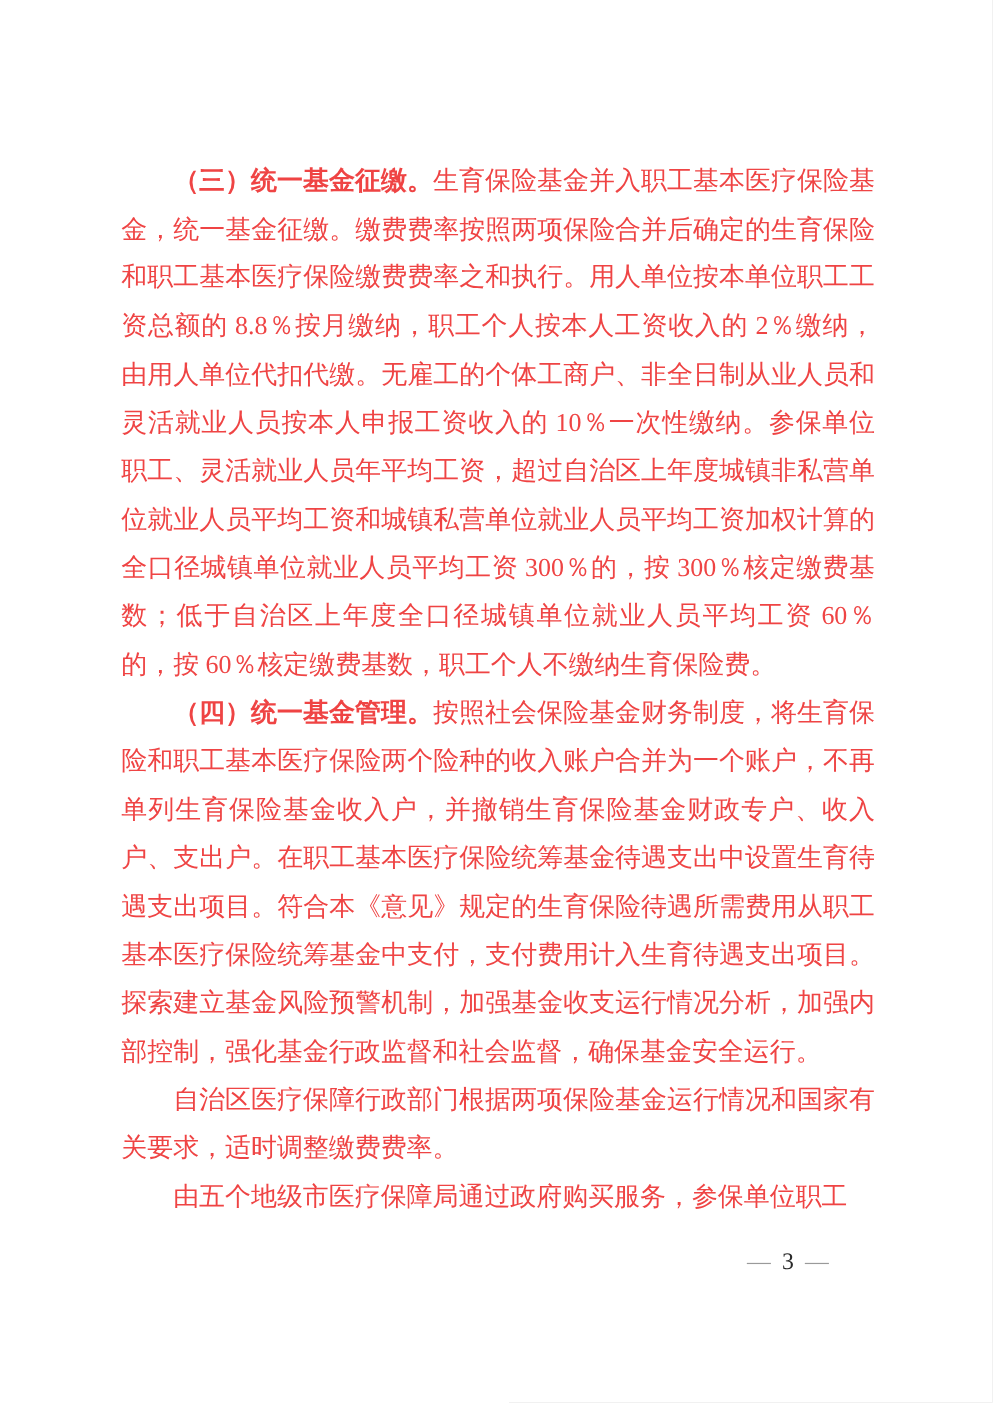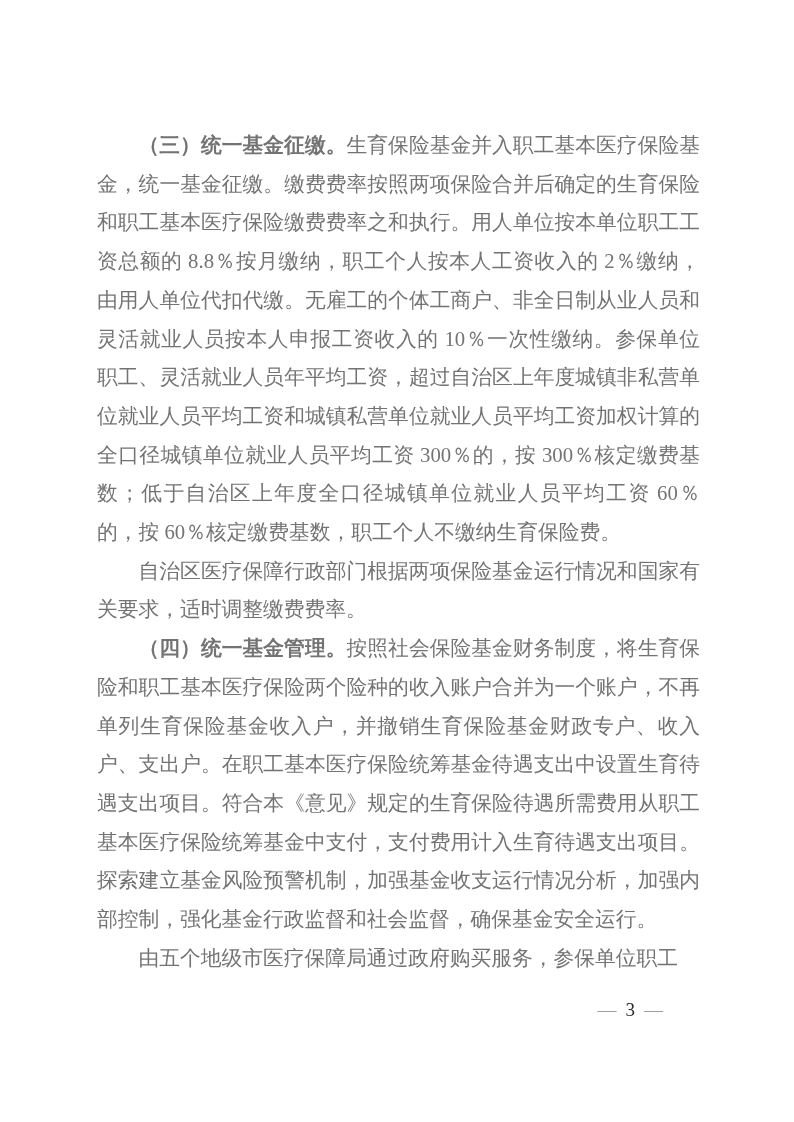--- a/index.html
+++ b/index.html
@@ -16,21 +16,21 @@
     overflow: hidden;
     font-family: "Liberation Serif", "DejaVu Serif", serif;
   }
   .text-block {
     position: absolute;
     left: 97px;
     top: 126px;
     width: 603px;
     font-size: 20.75px;
     line-height: 38.7px;
-    color: #737373;
+    color: #ef4444;
     text-align: justify;
     letter-spacing: 0;
   }
   .para {
     margin: 0;
     padding: 0;
     text-indent: 2em;
     text-align: justify;
   }
   .para-heading {
@@ -59,23 +59,23 @@
 </style>
 </head>
 <body>
 
 <div class="sheet">
 
   <main class="text-block">
 
     <p class="para"><span class="para-heading">（三）统一基金征缴。</span><span>生育保险基金并入职工基本医疗保险基金，统一基金征缴。缴费费率按照两项保险合并后确定的生育保险和职工基本医疗保险缴费费率之和执行。用人单位按本单位职工工资总额的 8.8％按月缴纳，职工个人按本人工资收入的 2％缴纳，由用人单位代扣代缴。无雇工的个体工商户、非全日制从业人员和灵活就业人员按本人申报工资收入的 10％一次性缴纳。参保单位职工、灵活就业人员年平均工资，超过自治区上年度城镇非私营单位就业人员平均工资和城镇私营单位就业人员平均工资加权计算的全口径城镇单位就业人员平均工资 300％的，按 300％核定缴费基数；低于自治区上年度全口径城镇单位就业人员平均工资 60％的，按 60％核定缴费基数，职工个人不缴纳生育保险费。</span></p>
 
+    <p class="para"><span class="para-heading">（四）统一基金管理。</span><span>按照社会保险基金财务制度，将生育保险和职工基本医疗保险两个险种的收入账户合并为一个账户，不再单列生育保险基金收入户，并撤销生育保险基金财政专户、收入户、支出户。在职工基本医疗保险统筹基金待遇支出中设置生育待遇支出项目。符合本《意见》规定的生育保险待遇所需费用从职工基本医疗保险统筹基金中支付，支付费用计入生育待遇支出项目。探索建立基金风险预警机制，加强基金收支运行情况分析，加强内部控制，强化基金行政监督和社会监督，确保基金安全运行。</span></p>
+
     <p class="para"><span>自治区医疗保障行政部门根据两项保险基金运行情况和国家有关要求，适时调整缴费费率。</span></p>
-
-    <p class="para"><span class="para-heading">（四）统一基金管理。</span><span>按照社会保险基金财务制度，将生育保险和职工基本医疗保险两个险种的收入账户合并为一个账户，不再单列生育保险基金收入户，并撤销生育保险基金财政专户、收入户、支出户。在职工基本医疗保险统筹基金待遇支出中设置生育待遇支出项目。符合本《意见》规定的生育保险待遇所需费用从职工基本医疗保险统筹基金中支付，支付费用计入生育待遇支出项目。探索建立基金风险预警机制，加强基金收支运行情况分析，加强内部控制，强化基金行政监督和社会监督，确保基金安全运行。</span></p>
 
     <p class="para"><span>由五个地级市医疗保障局通过政府购买服务，参保单位职工</span></p>
 
   </main>
 
   <footer class="page-footer">
     <span class="footer-dash">—</span><span class="page-num">3</span><span class="footer-dash">—</span>
   </footer>
 
 </div>

